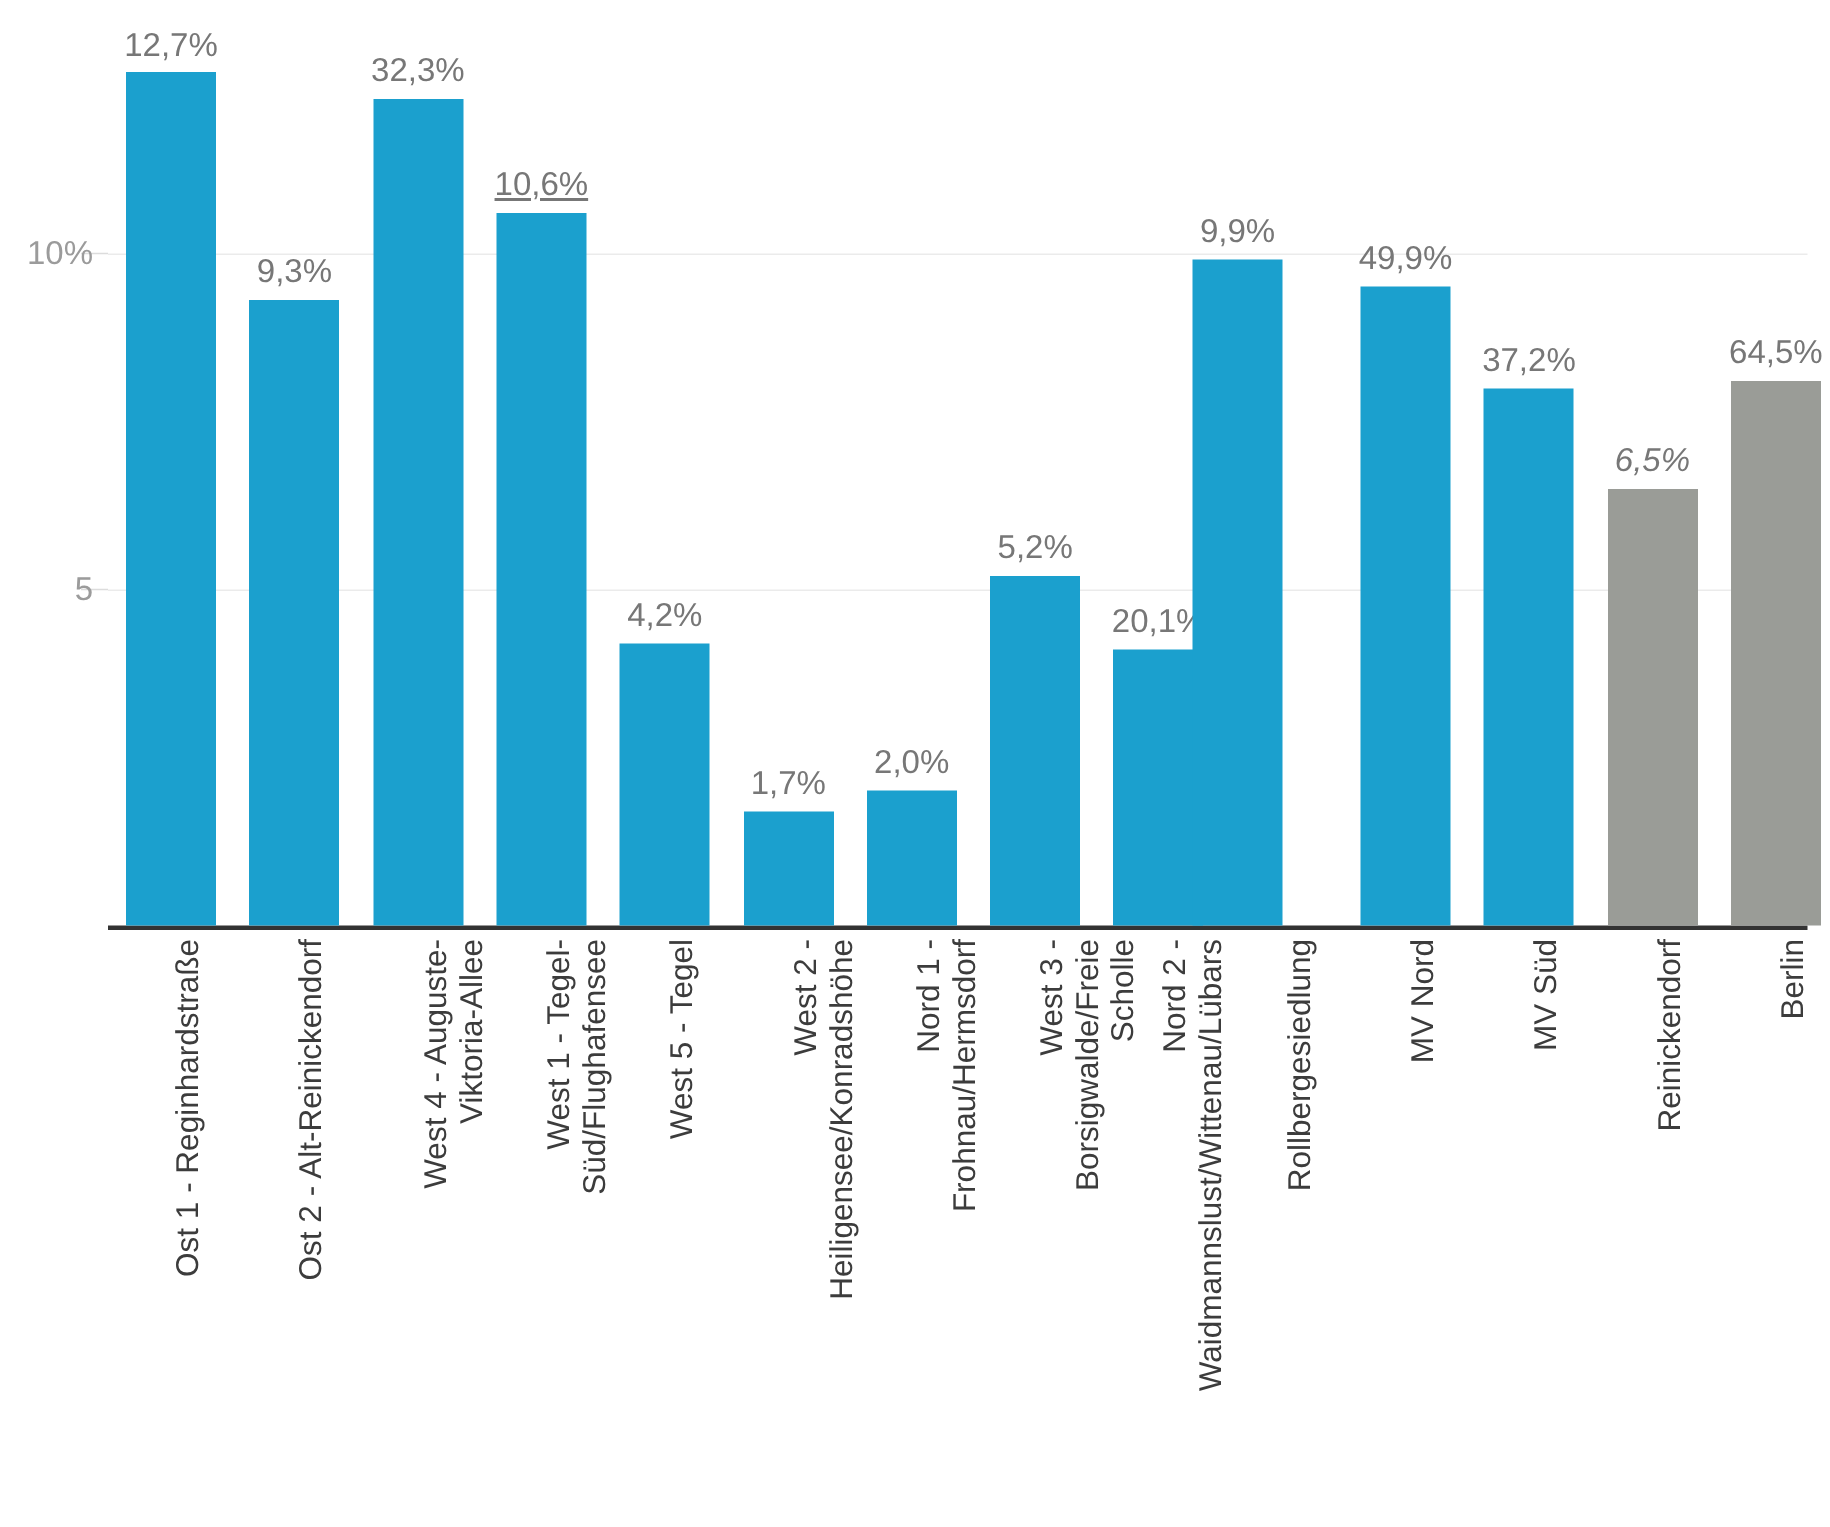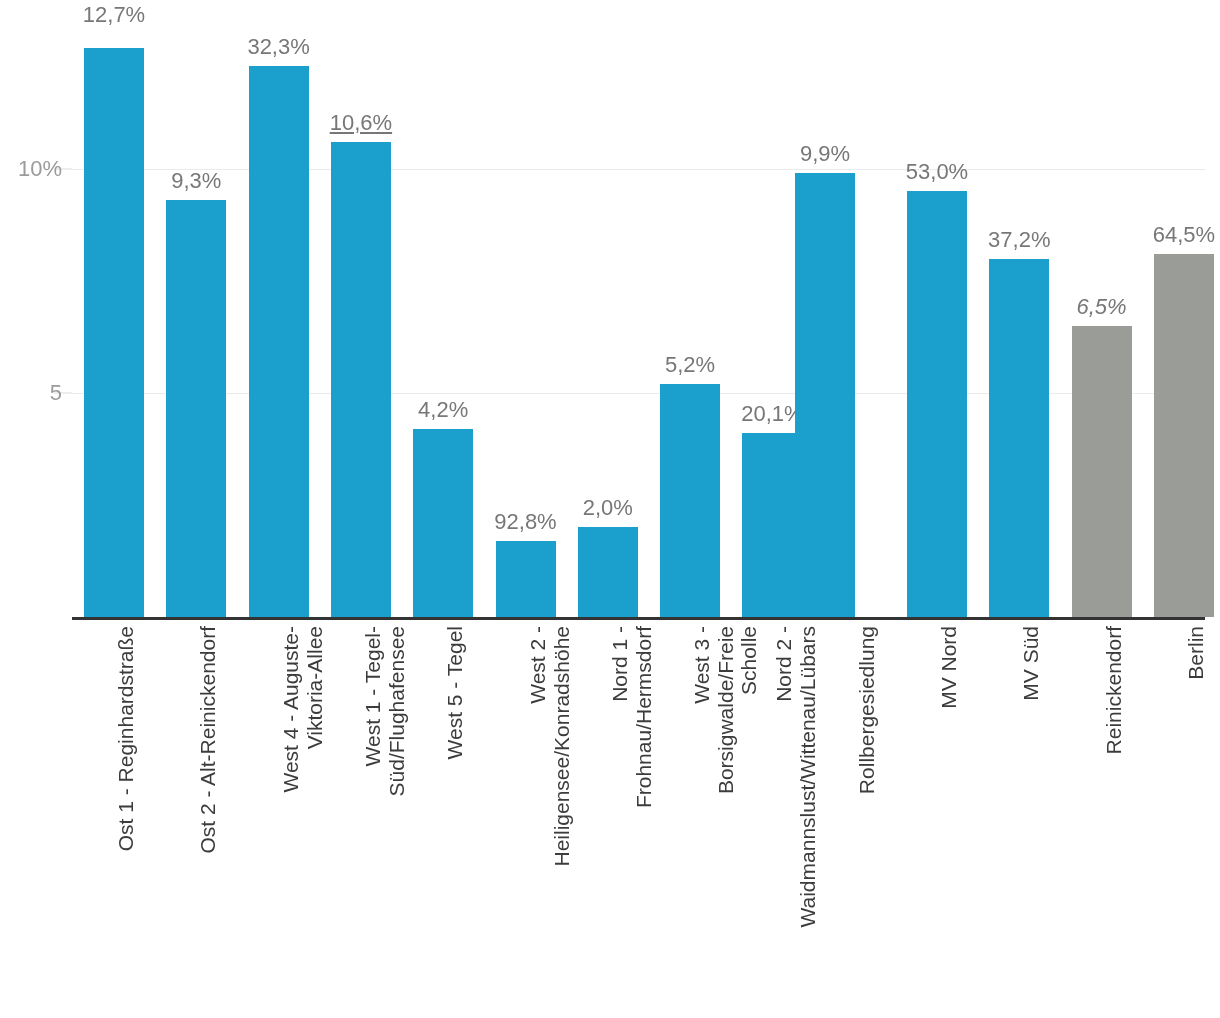--- a/index.html
+++ b/index.html
@@ -132,61 +132,61 @@
     <div id="yticks">
         <div class="ytick-dash" style="top: 393px;"></div>
         <div class="ytick" style="top: 393px;">5</div>
         <div class="ytick-dash" style="top: 169px;"></div>
         <div class="ytick" style="top: 169px;">10%</div>
       </div>
     <div class="axis-line"></div>
     <div id="bars">
         <div class="bar" style="left: 84px; width: 60px; height: 617px;">
           <div class="bar-rect" style="height: 568.96px; background: rgb(27, 160, 206); bottom: 3px;"></div>
-          <div class="bar-value" style="bottom: 594px; margin-top: 45px;">12,7%</div>
+          <div class="bar-value" style="bottom: 579px; margin-top: 45px;">12,7%</div>
         </div>
         <div class="bar" style="left: 166.3px; width: 60px; height: 617px;">
           <div class="bar-rect" style="height: 416.64px; background: rgb(27, 160, 206); bottom: 3px;"></div>
           <div class="bar-value" style="bottom: 427.64px;">9,3%</div>
         </div>
         <div class="bar" style="left: 248.6px; width: 60px; height: 617px;">
           <div class="bar-rect" style="height: 551.04px; background: rgb(27, 160, 206); bottom: 3px;"></div>
           <div class="bar-value" style="bottom: 562.04px;">32,3%</div>
         </div>
         <div class="bar" style="left: 330.9px; width: 60px; height: 617px;">
           <div class="bar-rect" style="height: 474.88px; background: rgb(27, 160, 206); bottom: 3px;"></div>
           <div class="bar-value" style="bottom: 485.88px; text-decoration: underline;">10,6%</div>
         </div>
         <div class="bar" style="left: 413.2px; width: 60px; height: 617px;">
           <div class="bar-rect" style="height: 188.16px; background: rgb(27, 160, 206); bottom: 3px;"></div>
           <div class="bar-value" style="bottom: 199.16px;">4,2%</div>
         </div>
         <div class="bar" style="left: 495.5px; width: 60px; height: 617px;">
           <div class="bar-rect" style="height: 76.16px; background: rgb(27, 160, 206); bottom: 3px;"></div>
-          <div class="bar-value" style="bottom: 87.16px;">92,8%</div>
+          <div class="bar-value" style="bottom: 87.16px;">1,7%</div>
         </div>
         <div class="bar" style="left: 577.8px; width: 60px; height: 617px;">
           <div class="bar-rect" style="height: 89.6px; background: rgb(27, 160, 206); bottom: 3px;"></div>
           <div class="bar-value" style="bottom: 100.6px;">2,0%</div>
         </div>
         <div class="bar" style="left: 660.1px; width: 60px; height: 617px;">
           <div class="bar-rect" style="height: 232.96px; background: rgb(27, 160, 206); bottom: 3px;"></div>
           <div class="bar-value" style="bottom: 243.96px;">5,2%</div>
         </div>
         <div class="bar" style="left: 742.4px; width: 60px; height: 617px;">
           <div class="bar-rect" style="height: 183.68px; background: rgb(27, 160, 206); bottom: 3px;"></div>
           <div class="bar-value" style="bottom: 194.68px;">20,1%</div>
         </div>
         <div class="bar" style="left: 795px; width: 60px; height: 617px;">
           <div class="bar-rect" style="height: 443.52px; background: rgb(27, 160, 206); bottom: 3px;"></div>
           <div class="bar-value" style="bottom: 454.52px;">9,9%</div>
         </div>
         <div class="bar" style="left: 907px; width: 60px; height: 617px;">
           <div class="bar-rect" style="height: 425.6px; background: rgb(27, 160, 206); bottom: 3px;"></div>
-          <div class="bar-value" style="bottom: 436.6px;">53,0%</div>
+          <div class="bar-value" style="bottom: 436.6px;">49,9%</div>
         </div>
         <div class="bar" style="left: 989.3px; width: 60px; height: 617px;">
           <div class="bar-rect" style="height: 358.4px; background: rgb(27, 160, 206); bottom: 3px;"></div>
           <div class="bar-value" style="bottom: 369.4px;">37,2%</div>
         </div>
         <div class="bar" style="left: 1071.6px; width: 60px; height: 617px;">
           <div class="bar-rect" style="height: 291.2px; background: rgb(154, 156, 151); bottom: 3px;"></div>
           <div class="bar-value" style="bottom: 302.2px; font-style: italic;">6,5%</div>
         </div>
         <div class="bar" style="left: 1153.9px; width: 60px; height: 617px;">

